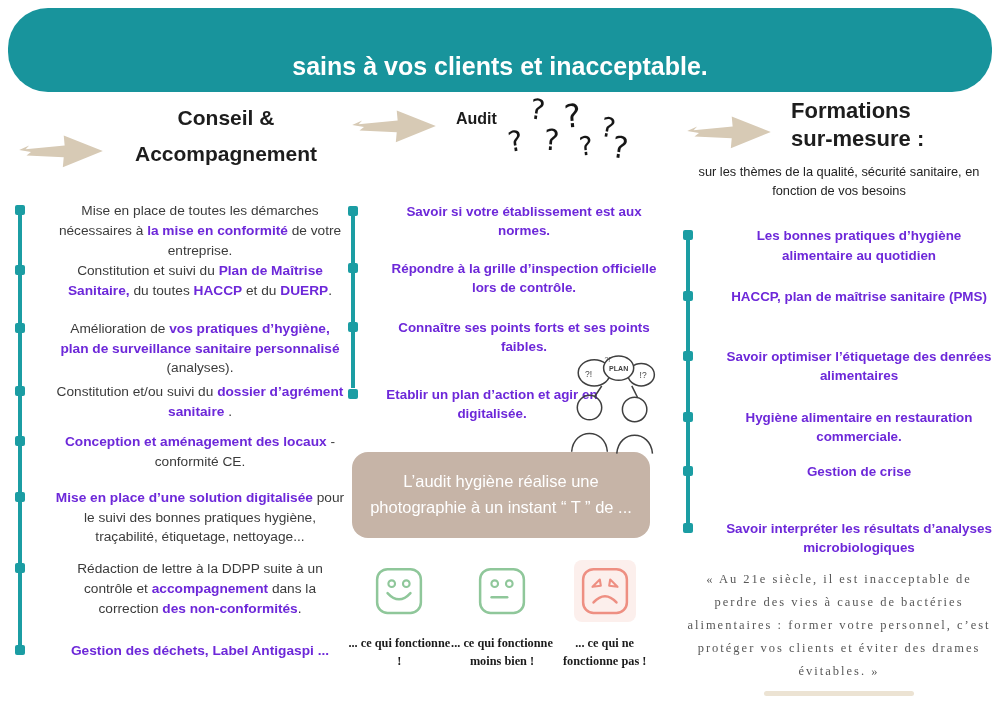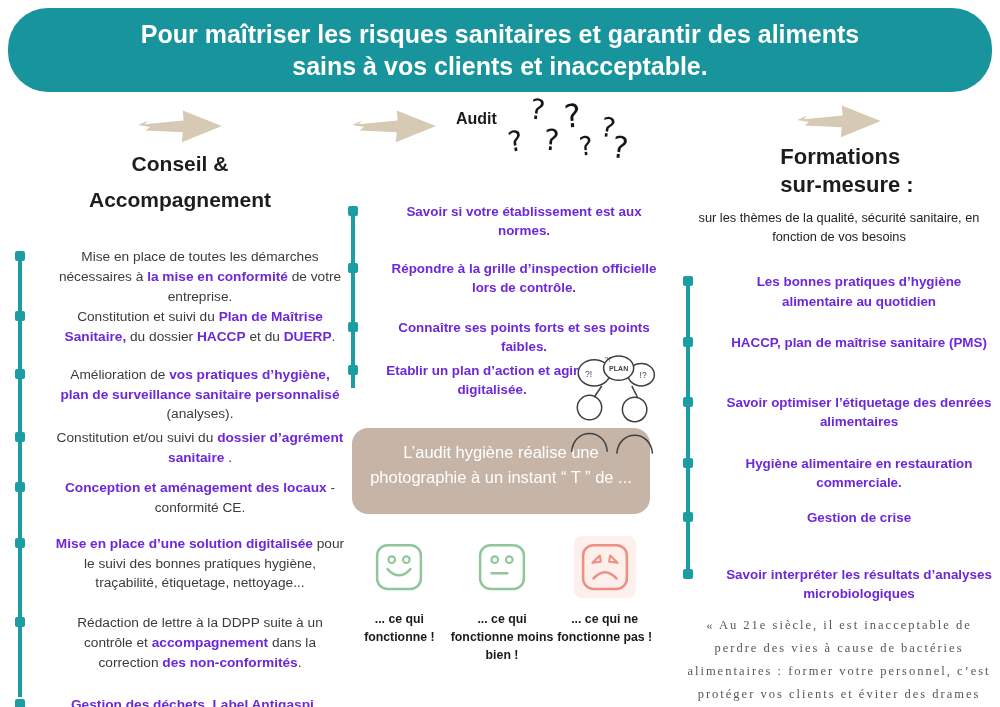--- a/index.html
+++ b/index.html
@@ -15,21 +15,21 @@
   .banner{
     position:absolute;left:8px;top:8px;width:984px;height:84px;background:var(--teal);
     border-radius:40px;display:flex;align-items:center;justify-content:center;text-align:center;
     color:#fff;font-weight:700;font-size:25px;line-height:1.3;
   }
   .col{position:absolute;}
   #col1{left:15px;top:100px;width:330px;}
   #col2{left:348px;top:100px;width:318px;}
   #col3{left:683px;top:95px;width:312px;}
 
-  .col-header{display:flex;align-items:center;flex-direction:column;}
+  .col-header{display:flex;align-items:flex-end;}
   .arrow-svg{width:92px;height:40px;flex-shrink:0;margin-top:6px;}
   .col-title{flex:1;text-align:center;font-size:21px;font-weight:700;color:#1d1d1d;line-height:1.7;}
   .f-title{font-size:22px;font-weight:700;color:#1d1d1d;line-height:1.25;margin-left:16px;margin-top:2px;}
   .f-subtitle{font-size:12.8px;color:#222;text-align:center;margin-top:10px;line-height:1.5;}
 
   .audit-head{position:relative;height:80px;display:flex;align-items:flex-start;}
   .audit-title{font-size:16px;font-weight:700;color:#1b1b1b;margin:10px 0 0 16px;}
   .qm{position:absolute;color:#161616;font-family:"DejaVu Sans",sans-serif;font-weight:500;line-height:1;}
 
   ul.timeline{list-style:none;margin:0;padding:0 0 0 40px;position:relative;}
@@ -40,42 +40,42 @@
   ul.timeline p .b{font-weight:700;color:#6d28d9;}
   #col2 ul.timeline{padding-left:34px;}
   #col2 ul.timeline .bullet{left:-34px;}
   #col2 ul.timeline p{font-size:13.4px;}
   #col3 ul.timeline p{font-size:13.4px;}
 
   .people-illus{position:absolute;left:218px;top:245px;width:94px;height:112px;}
 
   .audit-box{
     margin:28px 0 0 4px;width:298px;min-height:86px;background:var(--box-beige);border-radius:16px;
-    color:#fff;font-size:16.5px;line-height:1.55;display:flex;justify-content:center;
+    color:#fff;font-size:16.5px;line-height:1.55;display:flex;align-items:center;justify-content:center;
     text-align:center;padding:12px 16px;
   }
-  .smiley-row{display:flex;justify-content:flex-start;margin-top:22px;width:308px;}
+  .smiley-row{display:flex;justify-content:flex-end;margin-top:22px;width:308px;font-family:Liberation Serif, serif;}
   .smiley{display:flex;flex-direction:column;align-items:center;width:106px;}
   .face-wrap{padding:6px;border-radius:8px;}
   .face-wrap.red{background:var(--smiley-red-bg);}
   .face{width:50px;height:50px;display:block;}
   .smiley-caption{font-size:12.3px;font-weight:700;color:#1b1b1b;text-align:center;margin-top:12px;line-height:1.5;max-width:112px;}
 
   .quote{
     margin-top:10px;font-family:"Liberation Serif", serif;font-size:12.5px;letter-spacing:2px;
     color:#575757;line-height:1.85;text-align:center;
   }
   .quote-stroke{width:150px;height:5px;background:#ece3d3;border-radius:3px;margin:8px auto 0;}
 </style>
 </head>
 <body>
 
 <div class="banner">
   <div>
-    <span>Pour maîtriser les risques sanitaires et garantir des aliments</span><br>
+    <br>
     <span>sains à vos clients et inacceptable.</span>
   </div>
 </div>
 
 <div class="col" id="col1">
   <div class="col-header">
     <svg class="arrow-svg" viewBox="0 0 100 44">
       <path d="M4 21 L15 16 L11 20 L54 16 L53 5 L96 22 L52 40 L53 29 L12 27 L17 23 Z" fill="var(--arrow-beige)"></path>
     </svg>
     <div class="col-title">
@@ -84,35 +84,35 @@
     </div>
   </div>
   <ul class="timeline" style="margin-top:30px;">
     <div class="tl-line" style="height:442px;"></div>
     <li style="margin-bottom:0;">
         <span class="bullet"></span>
         <p><span>Mise en place de toutes les démarches nécessaires à </span><span class="b">la mise en conformité</span><span> de votre entreprise.</span></p>
       </li>
     <li style="margin-bottom:18px;">
         <span class="bullet"></span>
-        <p><span>Constitution et suivi du </span><span class="b">Plan de Maîtrise Sanitaire,</span><span> du dossier </span><span class="b">HACCP</span><span> et du </span><span class="b">DUERP</span><span>.</span></p>
+        <p><span>Constitution et suivi du </span><span class="b">Plan de Maîtrise Sanitaire,</span><span> du toutes </span><span class="b">HACCP</span><span> et du </span><span class="b">DUERP</span><span>.</span></p>
       </li>
     <li style="margin-bottom:4px;">
         <span class="bullet"></span>
         <p><span>Amélioration de </span><span class="b">vos pratiques d’hygiène, plan de surveillance sanitaire personnalisé</span><span> (analyses).</span></p>
       </li>
     <li style="margin-bottom:10px;">
         <span class="bullet"></span>
         <p><span>Constitution et/ou suivi du </span><span class="b">dossier d’agrément sanitaire</span><span> .</span></p>
       </li>
     <li style="margin-bottom:16px;">
         <span class="bullet"></span>
         <p><span class="b">Conception et aménagement des locaux</span><span> - conformité CE.</span></p>
       </li>
-    <li style="margin-bottom:20px;">
+    <li style="margin-bottom:12px;">
         <span class="bullet"></span>
         <p><span class="b">Mise en place d’une solution digitalisée</span><span> pour le suivi des bonnes pratiques hygiène, traçabilité, étiquetage, nettoyage...</span></p>
       </li>
     <li style="margin-bottom:22px;">
         <span class="bullet"></span>
         <p><span>Rédaction de lettre à la DDPP suite à un contrôle et </span><span class="b">accompagnement</span><span> dans la correction </span><span class="b">des non-conformités</span><span>.</span></p>
       </li>
     <li>
         <span class="bullet"></span>
         <p><span class="b">Gestion des déchets, Label Antigaspi ...</span></p>
@@ -138,21 +138,21 @@
   <ul class="timeline" style="margin-top:22px;">
     <div class="tl-line" style="height:178px;"></div>
     <li style="margin-bottom:18px;">
         <span class="bullet"></span>
         <p><span class="b">Savoir si votre établissement est aux normes.</span></p>
       </li>
     <li style="margin-bottom:20px;">
         <span class="bullet"></span>
         <p><span class="b">Répondre à la grille d’inspection officielle lors de contrôle.</span></p>
       </li>
-    <li style="margin-bottom:4px;">
+    <li style="margin-bottom:28px;">
         <span class="bullet"></span>
         <p><span class="b">Connaître ses points forts et ses points faibles.</span></p>
       </li>
     <li>
         <span class="bullet"></span>
         <p style="max-width:220px;"><span class="b">Etablir un plan d’action et agir en digitalisée.</span></p>
       </li>
   </ul>
 
   <svg class="people-illus" viewBox="0 0 100 112">

